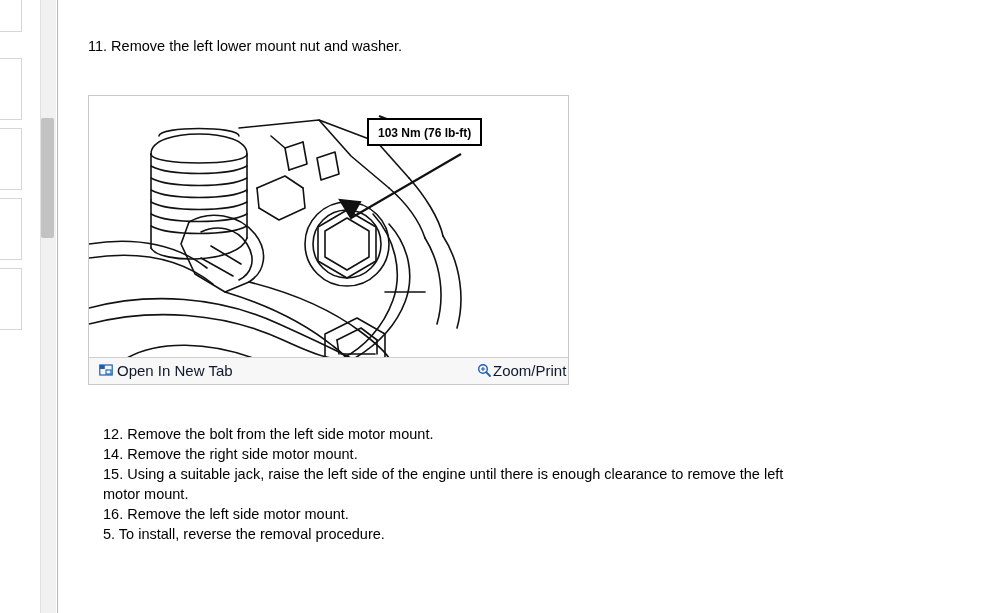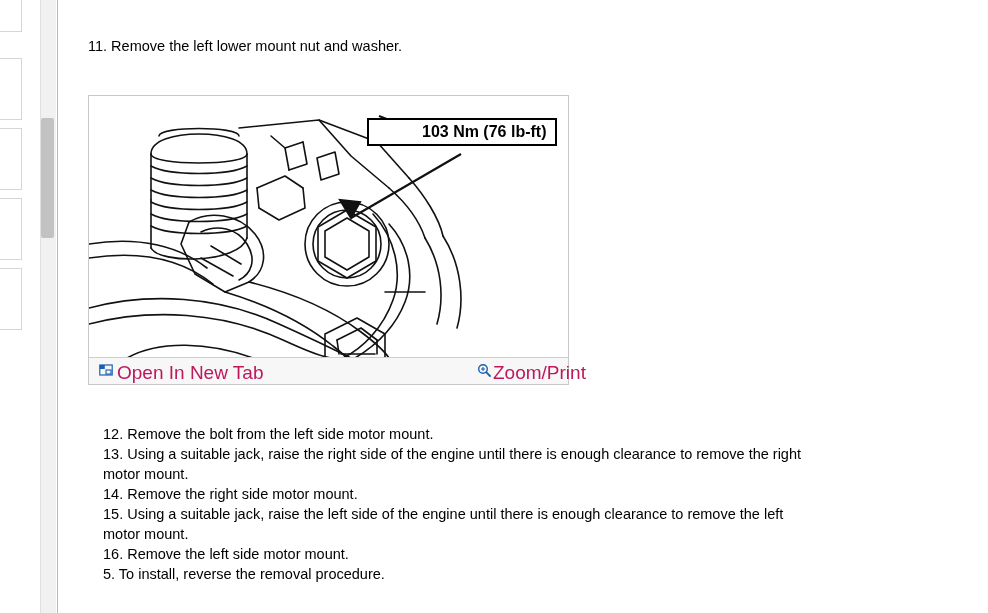--- a/index.html
+++ b/index.html
@@ -111,22 +111,22 @@
     bottom: 0;
     width: 479px;
     height: 27px;
     background: #f7f7f7;
     border-top: 1px solid #cfcfcf;
     box-sizing: border-box;
   }
   .tool-link {
     position: absolute;
     top: 4px;
-    font-size: 19px;
-    color: #be185d;
+    font-size: 15px;
+    color: #0f172a;
     text-decoration: none;
     cursor: pointer;
     white-space: nowrap;
   }
   #open-new-tab-link { left: 28px; }
   #zoom-print-link { left: 404px; }
 
   .tool-icon {
     position: absolute;
     top: 5px;
@@ -234,21 +234,21 @@
 
         <g stroke="#111111" stroke-width="2" fill="#111111">
           <path d="M290 20 L 352 44" fill="none"></path>
           <path d="M372 58 L 262 122" fill="none" stroke-width="2.2"></path>
           <path d="M262 122 L 251 104 L 271 106 Z"></path>
         </g>
       </svg>
     </div>
 
     <div style="position:absolute; left:278px; top:22px; border:2px solid #000000; background:#ffffff; padding:3px 9px;">
-      <span style="font-size:16px; font-weight:bold; color:#000000; font-family:'Liberation Sans', sans-serif; white-space:nowrap;margin-left:44px;">103 Nm (76 lb-ft)</span>
+      <span style="font-size:12px; font-weight:bold; color:#000000; font-family:'Liberation Sans', sans-serif; white-space:nowrap;">103 Nm (76 lb-ft)</span>
     </div>
 
     <div id="figure-toolbar">
       <span class="tool-icon" id="open-new-tab-icon">
         <svg width="14" height="14" viewBox="0 0 14 14" xmlns="http://www.w3.org/2000/svg">
           <rect x="0.8" y="2" width="12.4" height="10" fill="none" stroke="#1a5fb4" stroke-width="1.2"></rect>
           <rect x="0.8" y="2" width="5" height="4" fill="#1a5fb4"></rect>
           <rect x="7" y="7" width="5" height="4" fill="none" stroke="#1a5fb4" stroke-width="1.1"></rect>
         </svg>
       </span>
@@ -260,20 +260,19 @@
           <path d="M9.2 9.2 L 13 13" stroke="#1a5fb4" stroke-width="1.8" stroke-linecap="round"></path>
           <path d="M4 6 H 8 M 6 4 V 8" stroke="#1a5fb4" stroke-width="1.1"></path>
         </svg>
       </span>
       <a class="tool-link" id="zoom-print-link">Zoom/Print</a>
     </div>
   </div>
 
   <div id="steps-block">
     <div class="step-line">12. Remove the bolt from the left side motor mount.</div>
-    <div class="step-line">13. Using a suitable jack, raise the right side of the engine until there is enough clearance to remove the right motor mount.</div>
     <div class="step-line">14. Remove the right side motor mount.</div>
     <div class="step-line">15. Using a suitable jack, raise the left side of the engine until there is enough clearance to remove the left motor mount.</div>
     <div class="step-line">16. Remove the left side motor mount.</div>
     <div class="step-line">5. To install, reverse the removal procedure.</div>
   </div>
 
 </div>
 
 </body></html>

